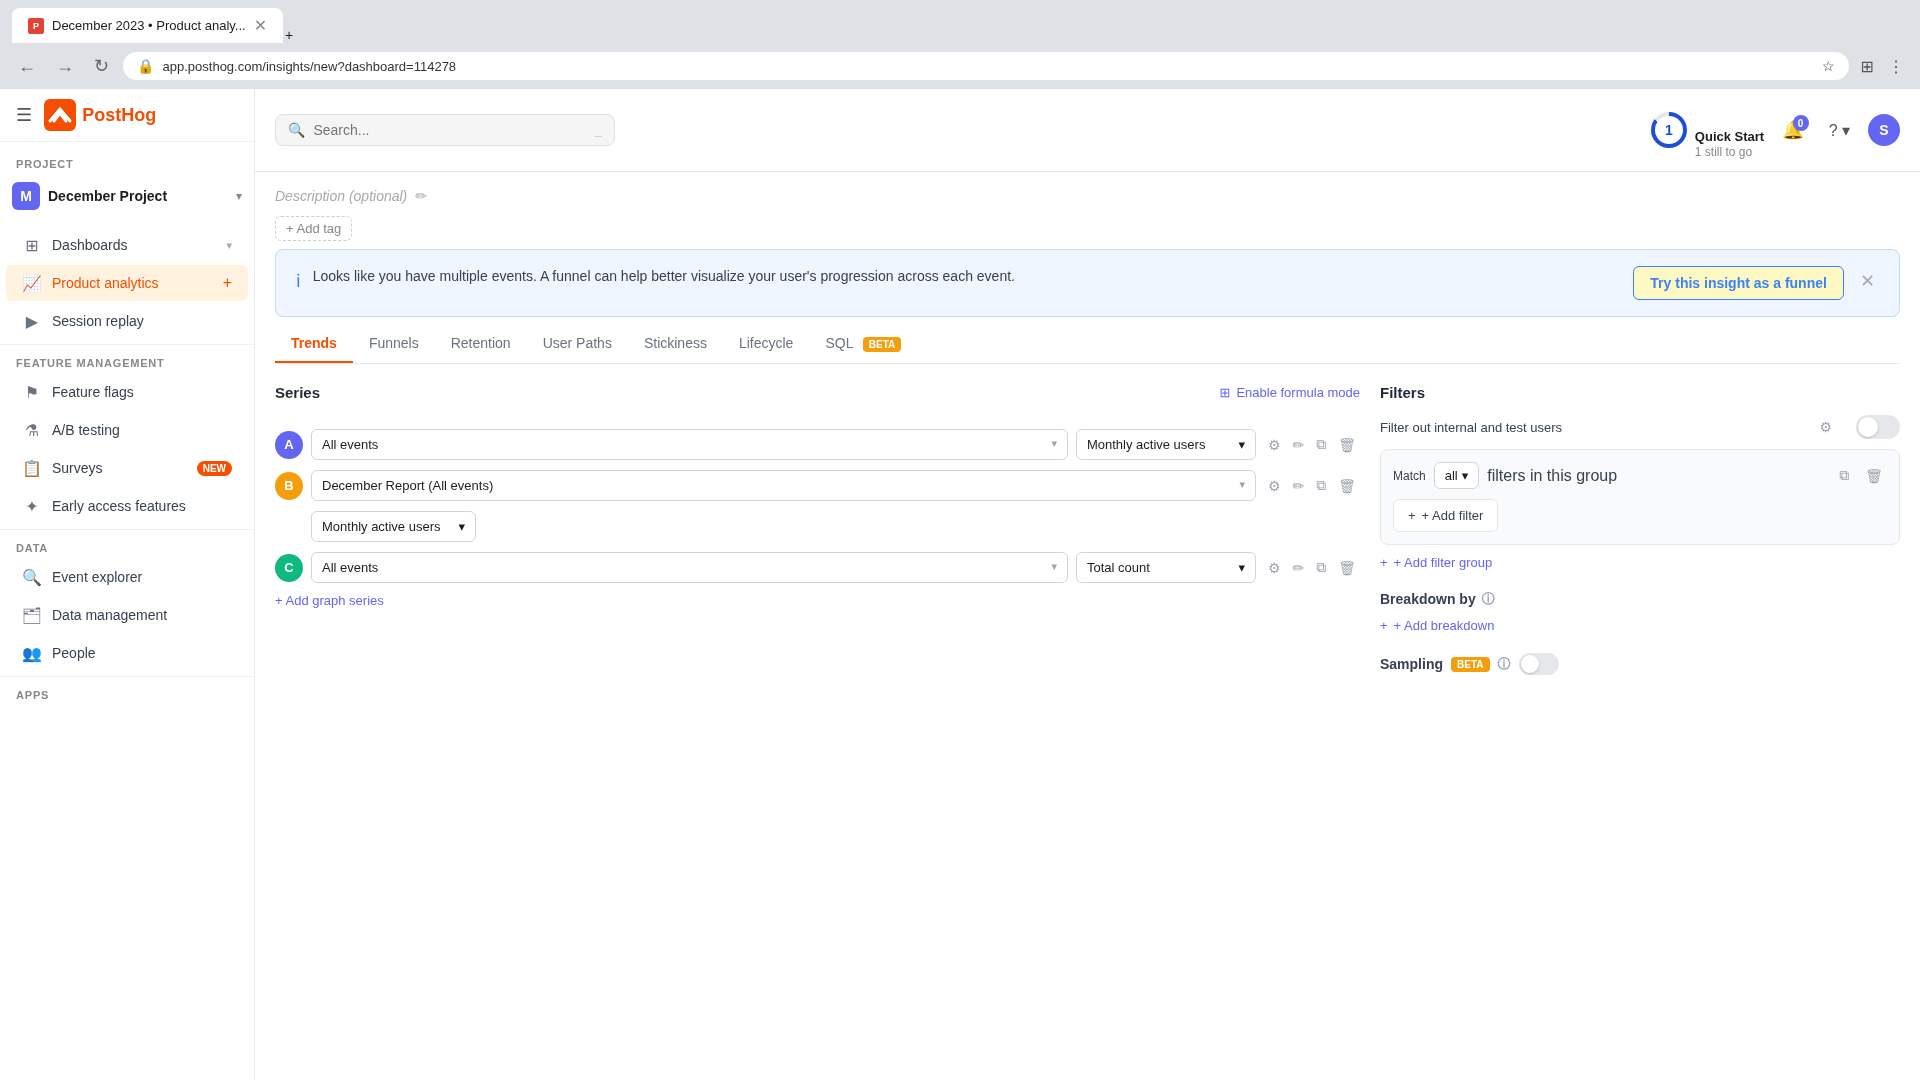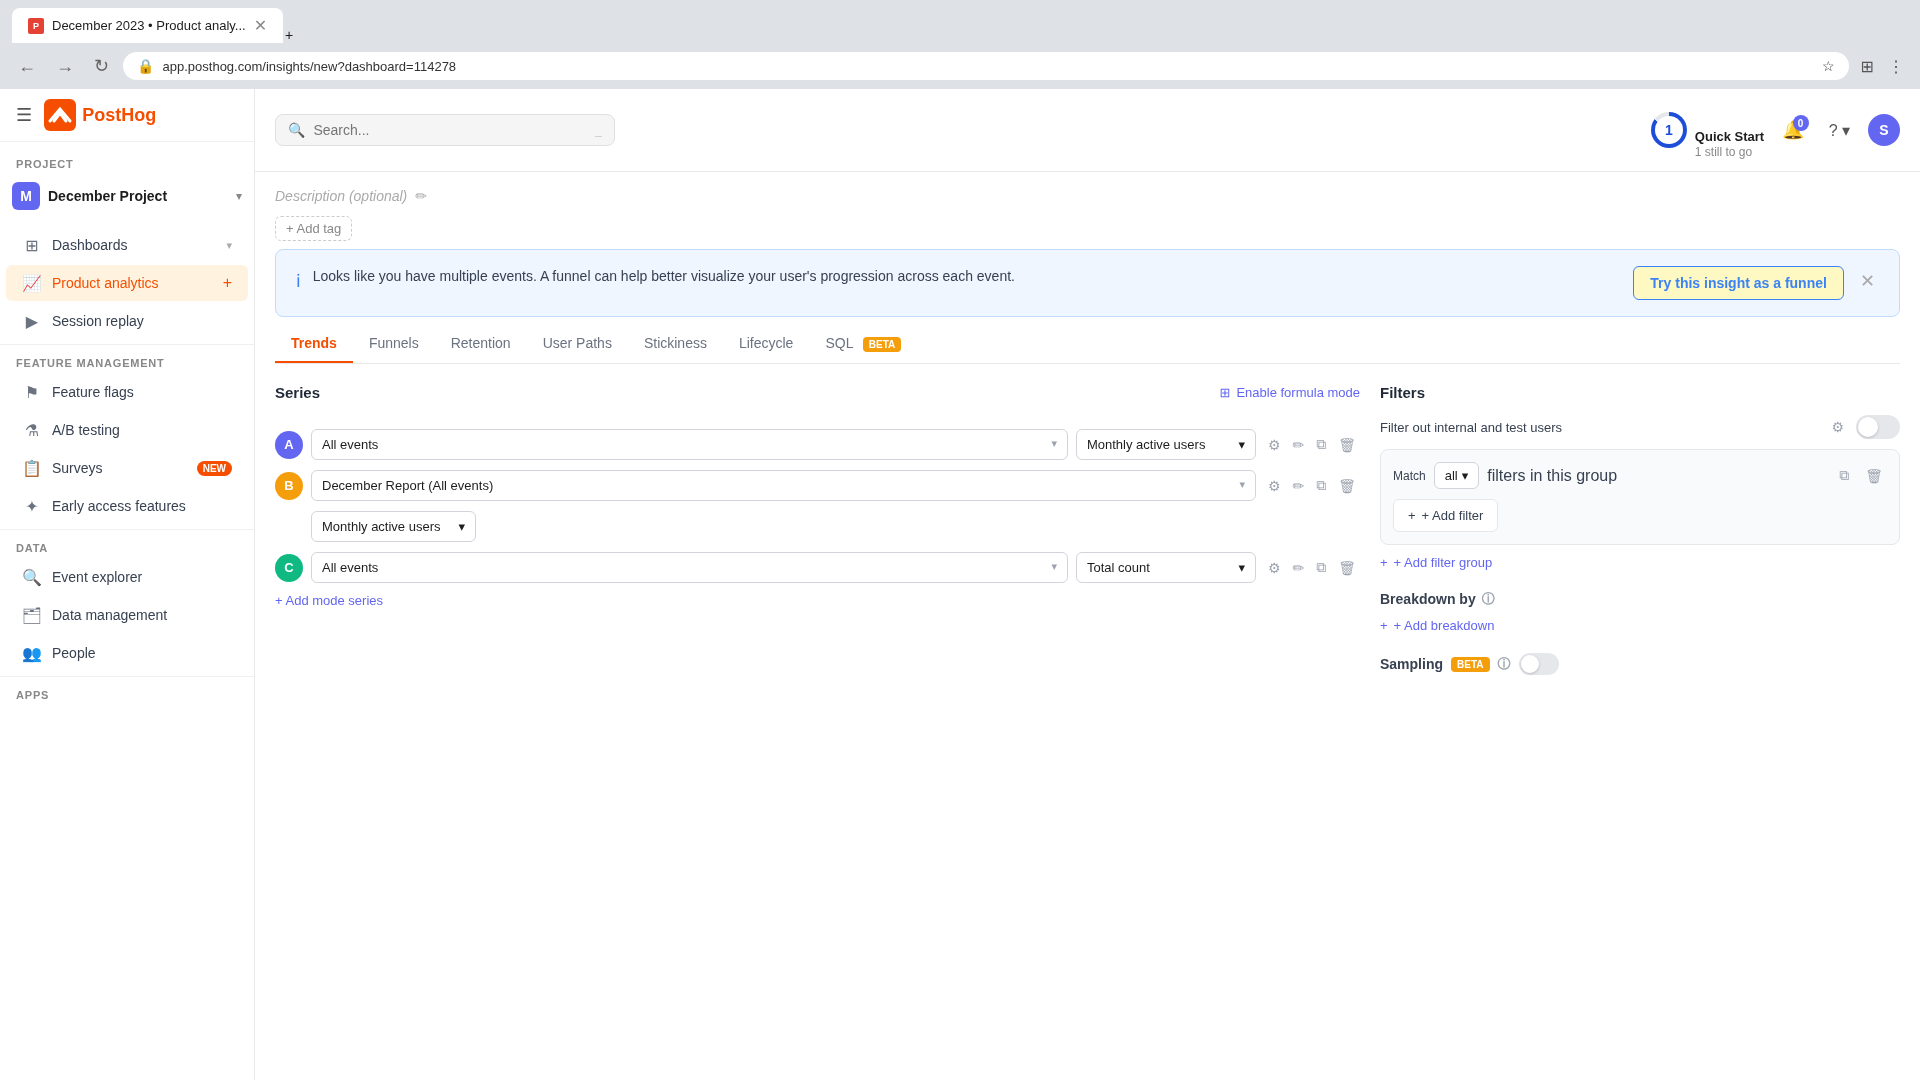--- a/index.html
+++ b/index.html
@@ -107,21 +107,21 @@
     .metric-select-sm { width: 165px; background: #fff; border: 1px solid #d1d5db; border-radius: 6px; padding: 7px 10px; font-size: 13px; display: flex; align-items: center; justify-content: space-between; cursor: pointer; }
 
     .series-icons { display: flex; gap: 4px; align-items: center; }
     .icon-btn { background: none; border: none; cursor: pointer; color: #9ca3af; font-size: 14px; padding: 4px; border-radius: 4px; }
 
     .formula-btn { color: #6366f1; font-size: 13px; font-weight: 500; cursor: pointer; display: flex; align-items: center; gap: 6px; background: none; border: none; margin-bottom: 14px; }
 
     .add-series-btn { color: #6366f1; font-size: 13px; font-weight: 500; cursor: pointer; display: flex; align-items: center; gap: 6px; background: none; border: none; margin-top: 6px; }
 
     
-    .filter-row { display: flex; align-items: center; gap: 12px; margin-bottom: 10px; }
+    .filter-row { display: flex; align-items: center; gap: 24px; margin-bottom: 10px; }
     .filter-text { flex: 1; font-size: 13px; color: #374151; }
     .filter-toggle { width: 44px; height: 24px; background: #e5e7eb; border-radius: 12px; position: relative; cursor: pointer; }
     .filter-toggle-knob { width: 20px; height: 20px; background: white; border-radius: 50%; position: absolute; top: 2px; left: 2px; box-shadow: 0 1px 3px rgba(0,0,0,0.2); }
     .gear-icon { color: #9ca3af; font-size: 14px; margin-left: 4px; }
 
     .match-row { display: flex; align-items: center; gap: 8px; margin-bottom: 10px; }
     .match-label { font-size: 12px; color: #374151; }
     .match-select { background: #fff; border: 1px solid #d1d5db; border-radius: 6px; padding: 5px 10px; font-size: 13px; display: flex; align-items: center; gap: 4px; cursor: pointer; }
     .filters-in-group { font-size: 16px; color: #374151; flex: 1; }
     .copy-btn { background: none; border: none; cursor: pointer; color: #9ca3af; font-size: 14px; padding: 4px; border-radius: 4px; }
@@ -386,21 +386,21 @@
               <span class="chevron">▾</span>
             </div>
             <div class="series-icons">
               <button class="icon-btn">⚙</button>
               <button class="icon-btn">✏</button>
               <button class="icon-btn">⧉</button>
               <button class="icon-btn">🗑</button>
             </div>
           </div>
 
-          <button class="add-series-btn">+ Add mode series</button>
+          <button class="add-series-btn">+ Add graph series</button>
         </div>
 
         <div class="filters-panel">
           <div class="panel-title">Filters</div>
 
           <div class="filter-row">
             <span class="filter-text">Filter out internal and test users</span>
             <span class="gear-icon">⚙</span>
             <div class="filter-toggle">
               <div class="filter-toggle-knob"></div>

